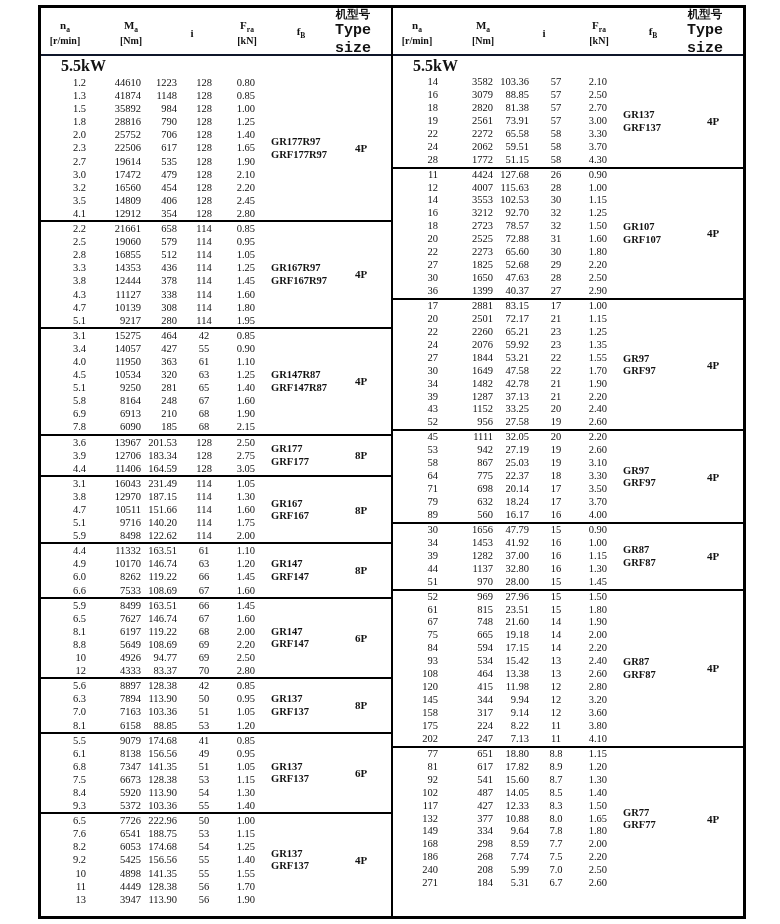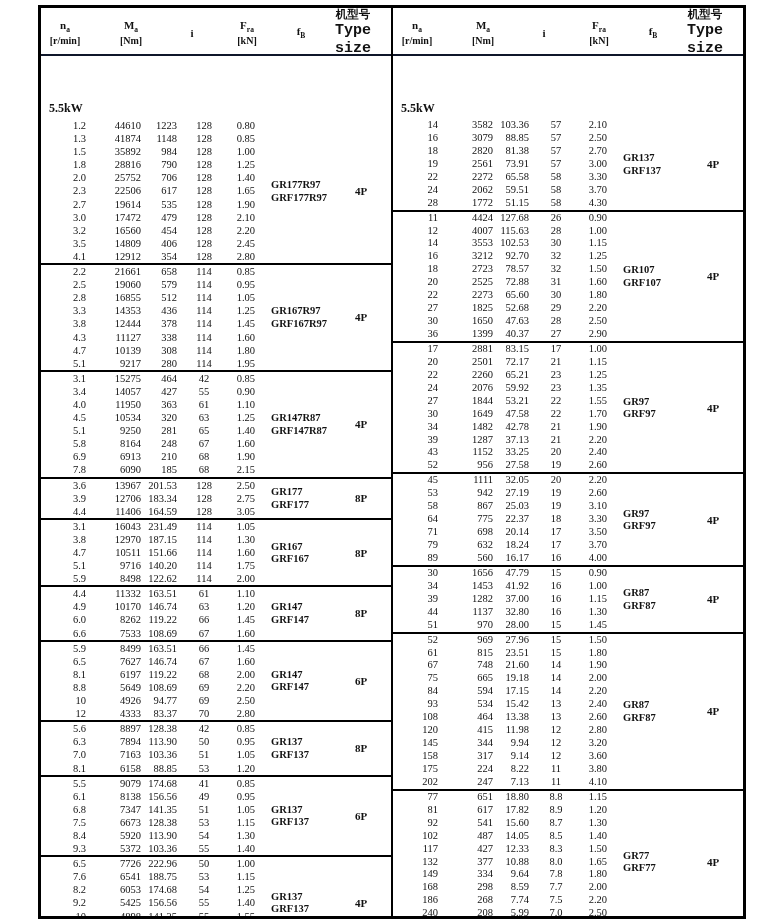--- a/index.html
+++ b/index.html
@@ -21,22 +21,22 @@
     align-items:center;text-align:center;font-weight:bold;font-size:11px;gap:16px;
   }
   .hl{line-height:1.15;}
   .hl sub{font-size:7.5px;}
   .hunit{font-size:10px;font-weight:bold;line-height:1.15;}
   .hcn{font-size:11.5px;line-height:1.2;font-family:"Liberation Sans",sans-serif;}
   .hen{font-size:15px;line-height:1.2;font-family:Liberation Mono, monospace;}
   .hen-mono{font-size:11px;line-height:1.2;font-family:"Liberation Mono",monospace;font-weight:bold;text-align:right;}
   
   .section-title{
-    flex:0 0 20px;height:20px;font-weight:bold;font-size:12px;
-    line-height:19px;padding-left:8px;margin-top:43px;
+    flex:0 0 20px;height:20px;font-weight:bold;font-size:16px;
+    line-height:19px;padding-left:20px;
   }
   
   .groups{flex:1;display:flex;flex-direction:column;}
   .group{position:relative;border-bottom:2px solid #000;}
   .group:last-child{border-bottom:none;}
   .row{
     display:grid;grid-template-columns:48px 54px 38px 40px 36px;
     height:13.1px;font-size:10.5px;line-height:13px;white-space:nowrap;
   }
   .half[data-side="right"] .row{height:12.95px;line-height:12.8px;}

